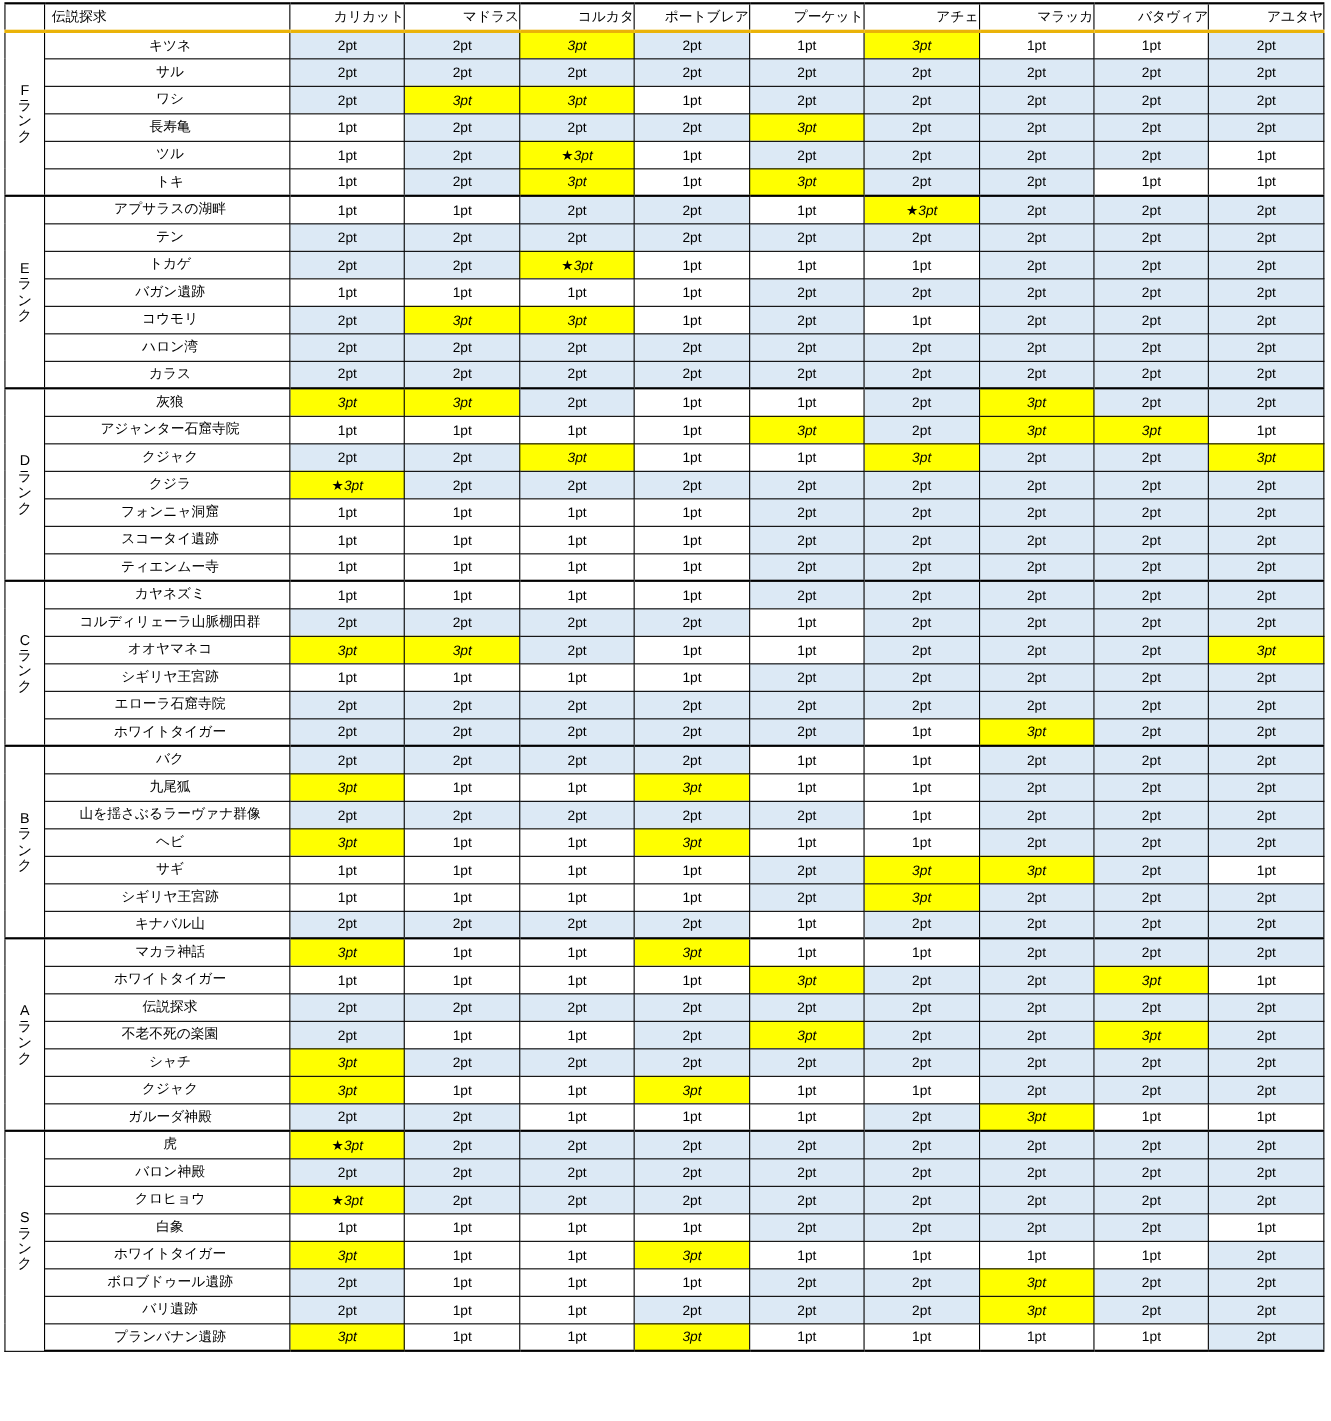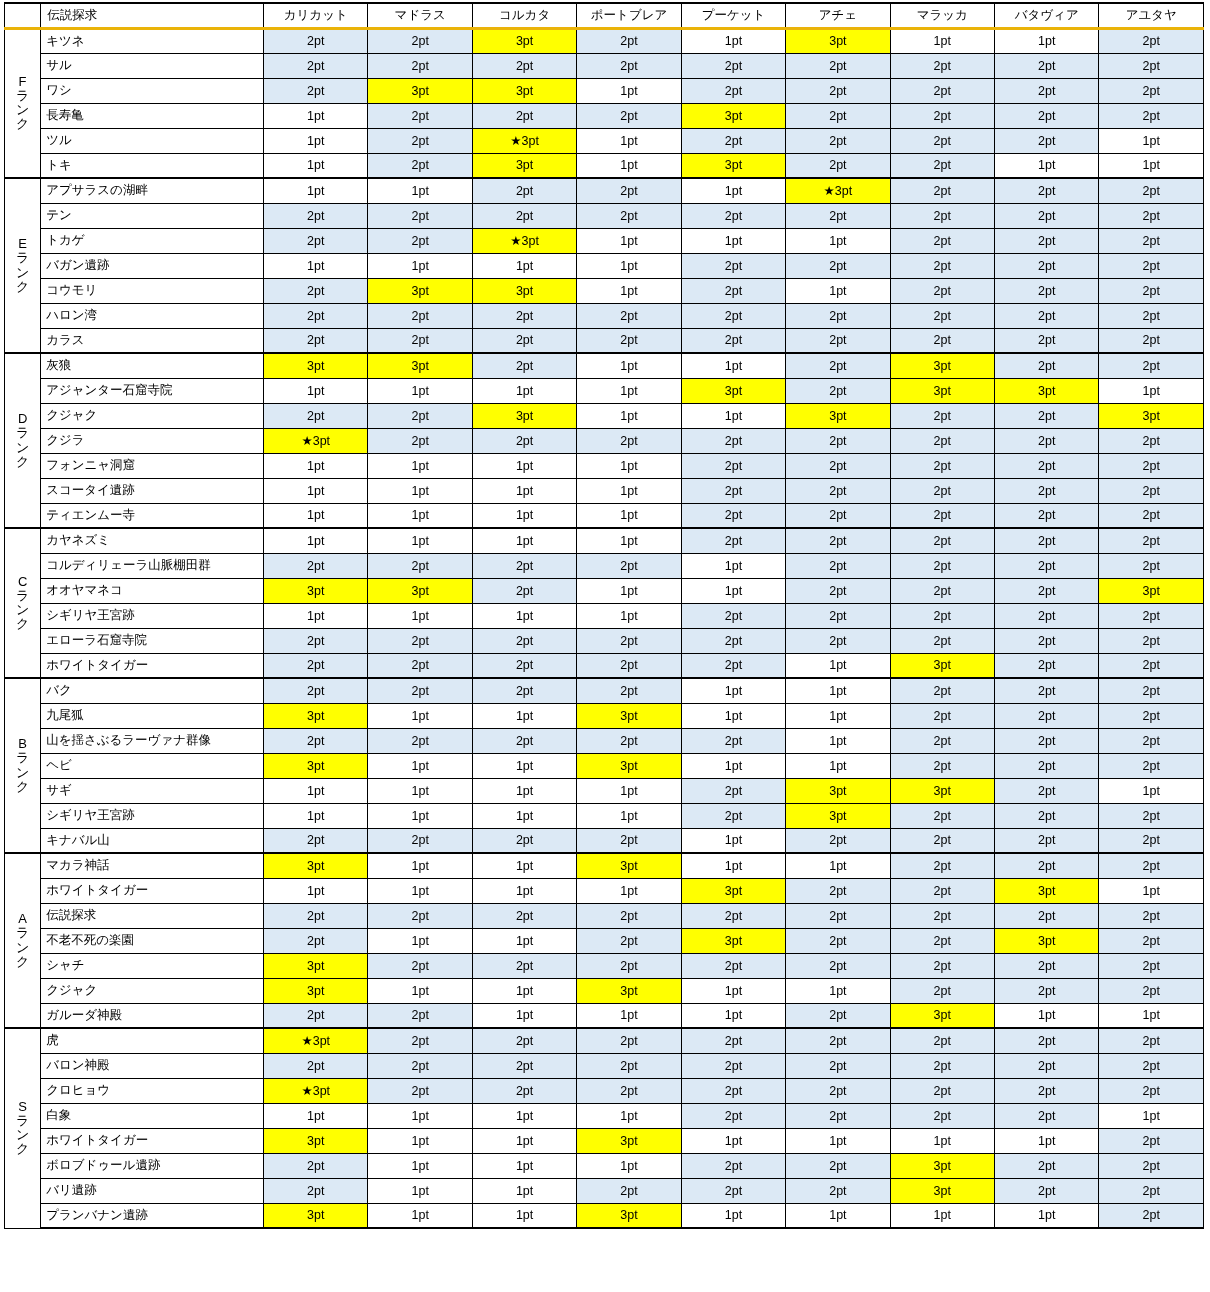--- a/index.html
+++ b/index.html
@@ -3,27 +3,27 @@
 <meta charset="utf-8">
 <style>
   html,body{margin:0;padding:0;background:#ffffff;}
   body{font-family:"Liberation Sans","DejaVu Sans",sans-serif;}
   #sheet{width:1210px;height:1292px;position:relative;overflow:hidden;}
   table{border-collapse:collapse;table-layout:fixed;width:1200px;margin:2px 0 0 4px;}
   col.rank{width:36px;}
   col.name{width:222px;}
   col.city{width:104px;}
   td,th{border:1px solid #000;font-size:12.5px;font-weight:normal;padding:0;height:25px;box-sizing:border-box;}
-  th.hdr{text-align:center;background:#ffffff;font-size:12.5px;}
+  th.hdr{text-align:right;background:#ffffff;font-size:12.5px;}
   th.hdr-name{text-align:left;padding-left:6px;}
   td.rank-cell{text-align:center;vertical-align:middle;font-size:13px;line-height:1.08;letter-spacing:0;}
-  td.name{text-align:left;padding-left:5px;white-space:nowrap;overflow:hidden;}
+  td.name{text-align:center;padding-left:5px;white-space:nowrap;overflow:hidden;}
   td.pt{text-align:center;}
   td.blue{background:#dce9f5;}
-  td.yellow{background:#ffff00;}
+  td.yellow{background:#ffff00;font-style:italic;}
   td.white{background:#ffffff;}
   .grp-top td,.grp-top th{border-top:2px solid #000;}
   .grp-bot td{border-bottom:2px solid #000;}
   tr.hdr-row th{border-top:2px solid #000;border-bottom:3px solid #eab308;}
   .rank-txt{display:block;}
 </style>
 </head>
 <body>
 
 <div id="sheet">

